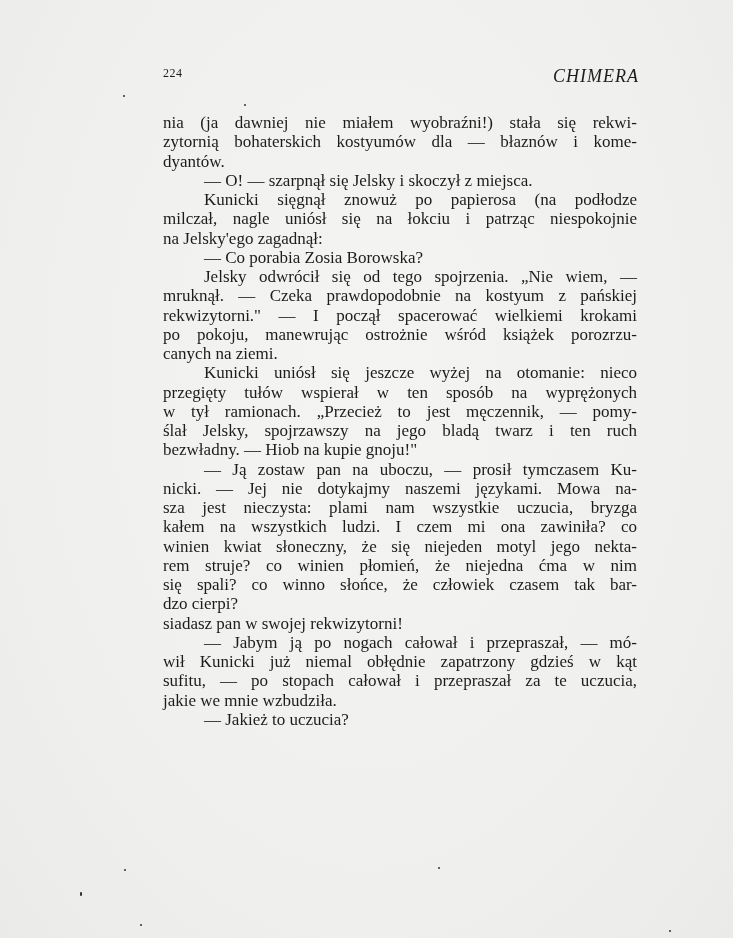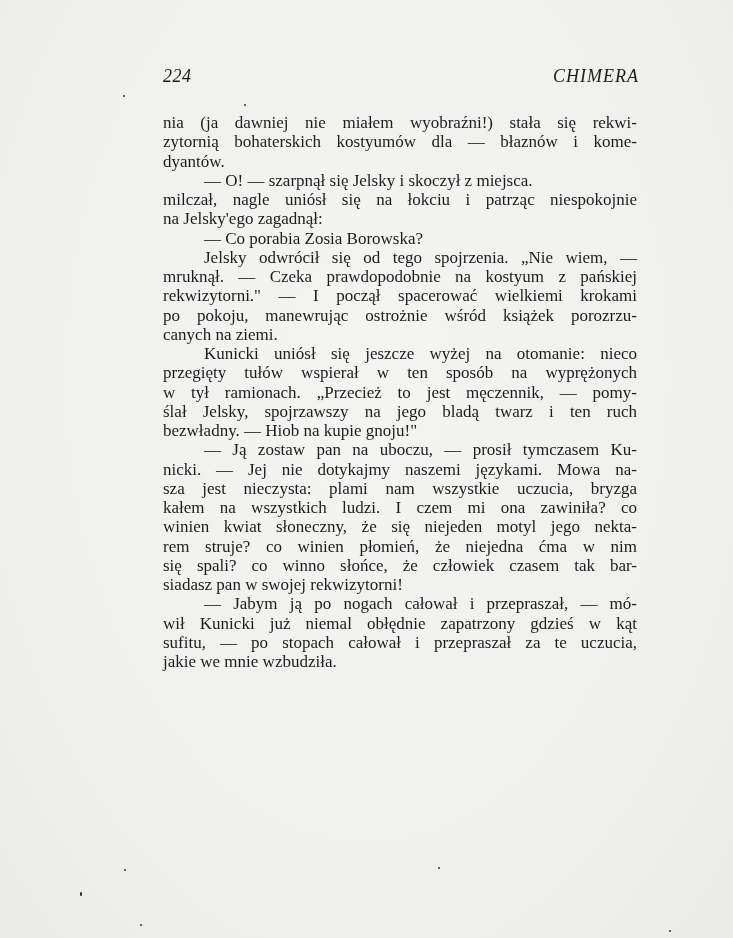--- a/index.html
+++ b/index.html
@@ -26,22 +26,21 @@
     position: absolute;
     left: 163px;
     top: 66px;
     width: 476px;
     height: 24px;
   }
   .page-number {
     position: absolute;
     left: 0;
     top: 0;
-    font-style: italic;
-    font-size: 18px;
+    font-size: 12px;
     letter-spacing: 0.5px;
   }
   .running-title {
     position: absolute;
     right: 0;
     top: 0;
     font-style: italic;
     font-size: 18px;
     letter-spacing: 1px;
   }
@@ -83,45 +82,48 @@
   <div class="header">
     <span class="page-number">224</span>
     <span class="running-title">CHIMERA</span>
   </div>
 
   <div class="body-text">
     <span class="line">nia (ja dawniej nie miałem wyobraźni!) stała się rekwi-</span>
     <span class="line">zytornią bohaterskich kostyumów dla — błaznów i kome-</span>
     <span class="line last">dyantów.</span>
     <span class="line indent last">— O! — szarpnął się Jelsky i skoczył z miejsca.</span>
+    <span class="line indent">Kunicki sięgnął znowuż po papierosa (na podłodze</span>
     <span class="line">milczał, nagle uniósł się na łokciu i patrząc niespokojnie</span>
     <span class="line last">na Jelsky'ego zagadnął:</span>
     <span class="line indent last">— Co porabia Zosia Borowska?</span>
     <span class="line indent">Jelsky odwrócił się od tego spojrzenia. „Nie wiem, —</span>
     <span class="line">mruknął. — Czeka prawdopodobnie na kostyum z pańskiej</span>
     <span class="line">rekwizytorni." — I począł spacerować wielkiemi krokami</span>
     <span class="line">po pokoju, manewrując ostrożnie wśród książek porozrzu-</span>
     <span class="line last">canych na ziemi.</span>
     <span class="line indent">Kunicki uniósł się jeszcze wyżej na otomanie: nieco</span>
     <span class="line">przegięty tułów wspierał w ten sposób na wyprężonych</span>
     <span class="line">w tył ramionach. „Przecież to jest męczennik, — pomy-</span>
     <span class="line">ślał Jelsky, spojrzawszy na jego bladą twarz i ten ruch</span>
     <span class="line last">bezwładny. — Hiob na kupie gnoju!"</span>
     <span class="line indent">— Ją zostaw pan na uboczu, — prosił tymczasem Ku-</span>
     <span class="line">nicki. — Jej nie dotykajmy naszemi językami. Mowa na-</span>
     <span class="line">sza jest nieczysta: plami nam wszystkie uczucia, bryzga</span>
     <span class="line">kałem na wszystkich ludzi. I czem mi ona zawiniła? co</span>
     <span class="line">winien kwiat słoneczny, że się niejeden motyl jego nekta-</span>
     <span class="line">rem struje? co winien płomień, że niejedna ćma w nim</span>
     <span class="line">się spali? co winno słońce, że człowiek czasem tak bar-</span>
+    <span class="line last">dzo cierpi?</span>
     <span class="line last">siadasz pan w swojej rekwizytorni!</span>
     <span class="line indent">— Jabym ją po nogach całował i przepraszał, — mó-</span>
     <span class="line">wił Kunicki już niemal obłędnie zapatrzony gdzieś w kąt</span>
     <span class="line">sufitu, — po stopach całował i przepraszał za te uczucia,</span>
     <span class="line last">jakie we mnie wzbudziła.</span>
+    <span class="line indent last">— Jakież to uczucia?</span>
   </div>
 
   <span class="speck" style="left:123px;top:95px;"></span>
   <span class="speck" style="left:244px;top:104px;"></span>
   <span class="speck" style="left:124px;top:869px;"></span>
   <span class="speck" style="left:80px;top:892px;width:2px;height:4px;"></span>
   <span class="speck" style="left:140px;top:924px;"></span>
   <span class="speck" style="left:438px;top:867px;"></span>
   <span class="speck" style="left:669px;top:930px;"></span>
 </div>

